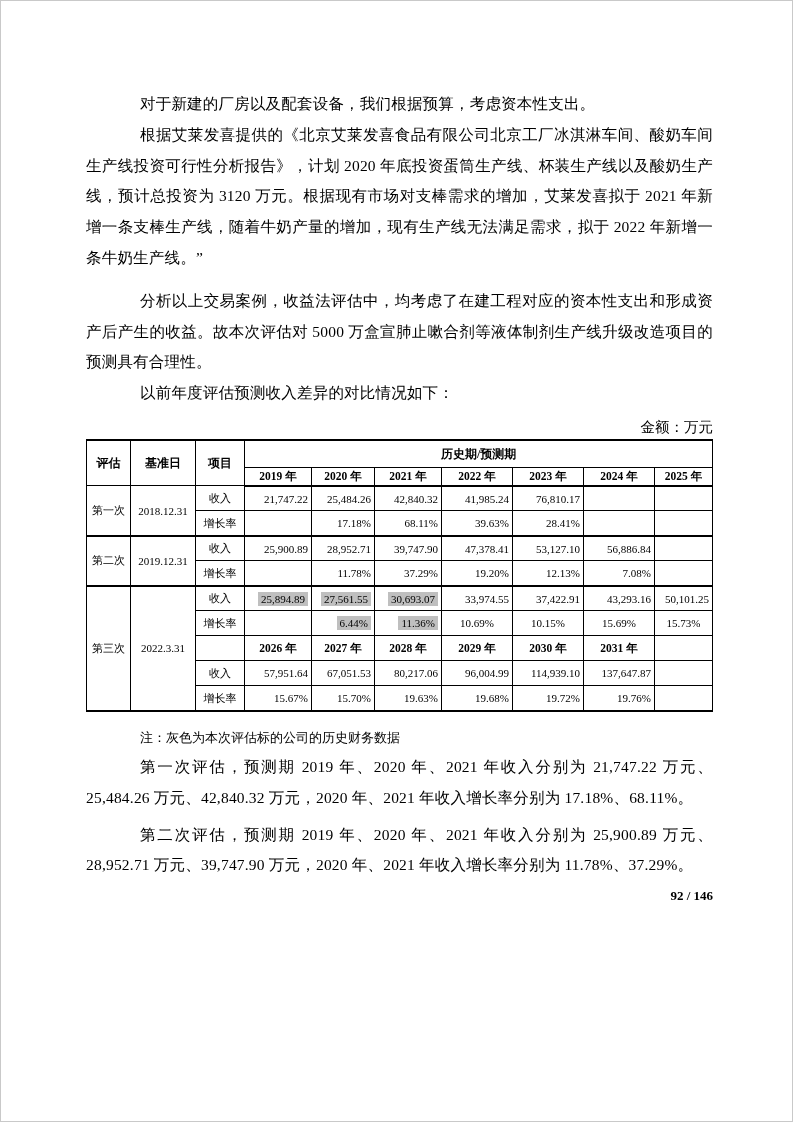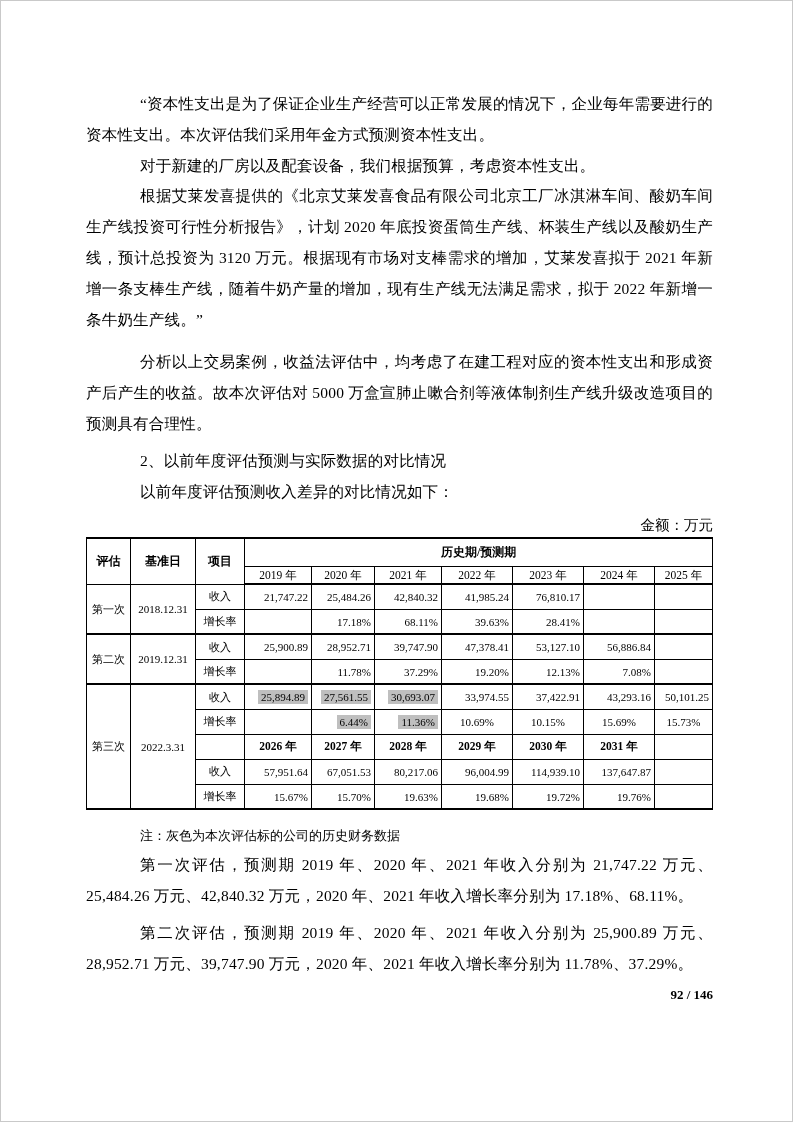--- a/index.html
+++ b/index.html
@@ -51,21 +51,21 @@
     white-space:nowrap;
     height:25px;
     box-sizing:border-box;
   }
   table.cmp col.c-eval{width:44px} table.cmp col.c-date{width:65px}
   table.cmp col.c-item{width:49px} table.cmp col.c-y1{width:67px}
   table.cmp col.c-y2{width:63px}  table.cmp col.c-y3{width:67px}
   table.cmp col.c-y4{width:71px}  table.cmp col.c-y5{width:71px}
   table.cmp col.c-y6{width:71px}  table.cmp col.c-y7{width:58px}
   tr.h1 th { height:28px; font-size:12px; font-weight:bold; text-align:center; }
-  tr.h2 th { height:18px; font-size:11.5px; font-weight:normal; text-align:center; border-bottom:2px solid #000; }
+  tr.h2 th { height:18px; font-size:11.5px; font-weight:bold; text-align:center; border-bottom:2px solid #000; }
   tr.sec > td { border-top:2px solid #000; }
   td.eval, td.date { text-align:center; }
   td.item { text-align:center; padding-left:3px; }
   td.num  { text-align:right; padding-right:4px; }
   td.cen  { text-align:center; }
   td.yr   { text-align:center; font-weight:bold; font-size:11.5px; height:26px; }
   .hl {
     background:var(--hl,#bfbfbf);
     padding:1px 3px;
     font-family:Liberation Serif, serif;
@@ -83,25 +83,23 @@
     text-align:right;
     line-height:18px;
   }
 </style>
 </head>
 <body>
 
 <div class="page">
   <div class="content">
 
-    <p class="para">“资本性支出是为了保证企业生产经营可以正常发展的情况下，企业每年需要进行的资本性支出。本次评估我们采用年金方式预测资本性支出。</p>
     <p class="para">对于新建的厂房以及配套设备，我们根据预算，考虑资本性支出。</p>
     <p class="para">根据艾莱发喜提供的《北京艾莱发喜食品有限公司北京工厂冰淇淋车间、酸奶车间生产线投资可行性分析报告》，计划 2020 年底投资蛋筒生产线、杯装生产线以及酸奶生产线，预计总投资为 3120 万元。根据现有市场对支棒需求的增加，艾莱发喜拟于 2021 年新增一条支棒生产线，随着牛奶产量的增加，现有生产线无法满足需求，拟于 2022 年新增一条牛奶生产线。”</p>
     <p class="para mt12">分析以上交易案例，收益法评估中，均考虑了在建工程对应的资本性支出和形成资产后产生的收益。故本次评估对 5000 万盒宣肺止嗽合剂等液体制剂生产线升级改造项目的预测具有合理性。</p>
-    <p class="para mt6">2、以前年度评估预测与实际数据的对比情况</p>
     <p class="para">以前年度评估预测收入差异的对比情况如下：</p>
 
     <div class="unit-label">金额：万元</div>
 
     <table class="cmp">
       <colgroup>
         <col class="c-eval">
           <col class="c-date">
           <col class="c-item">
         <col class="c-y1">

